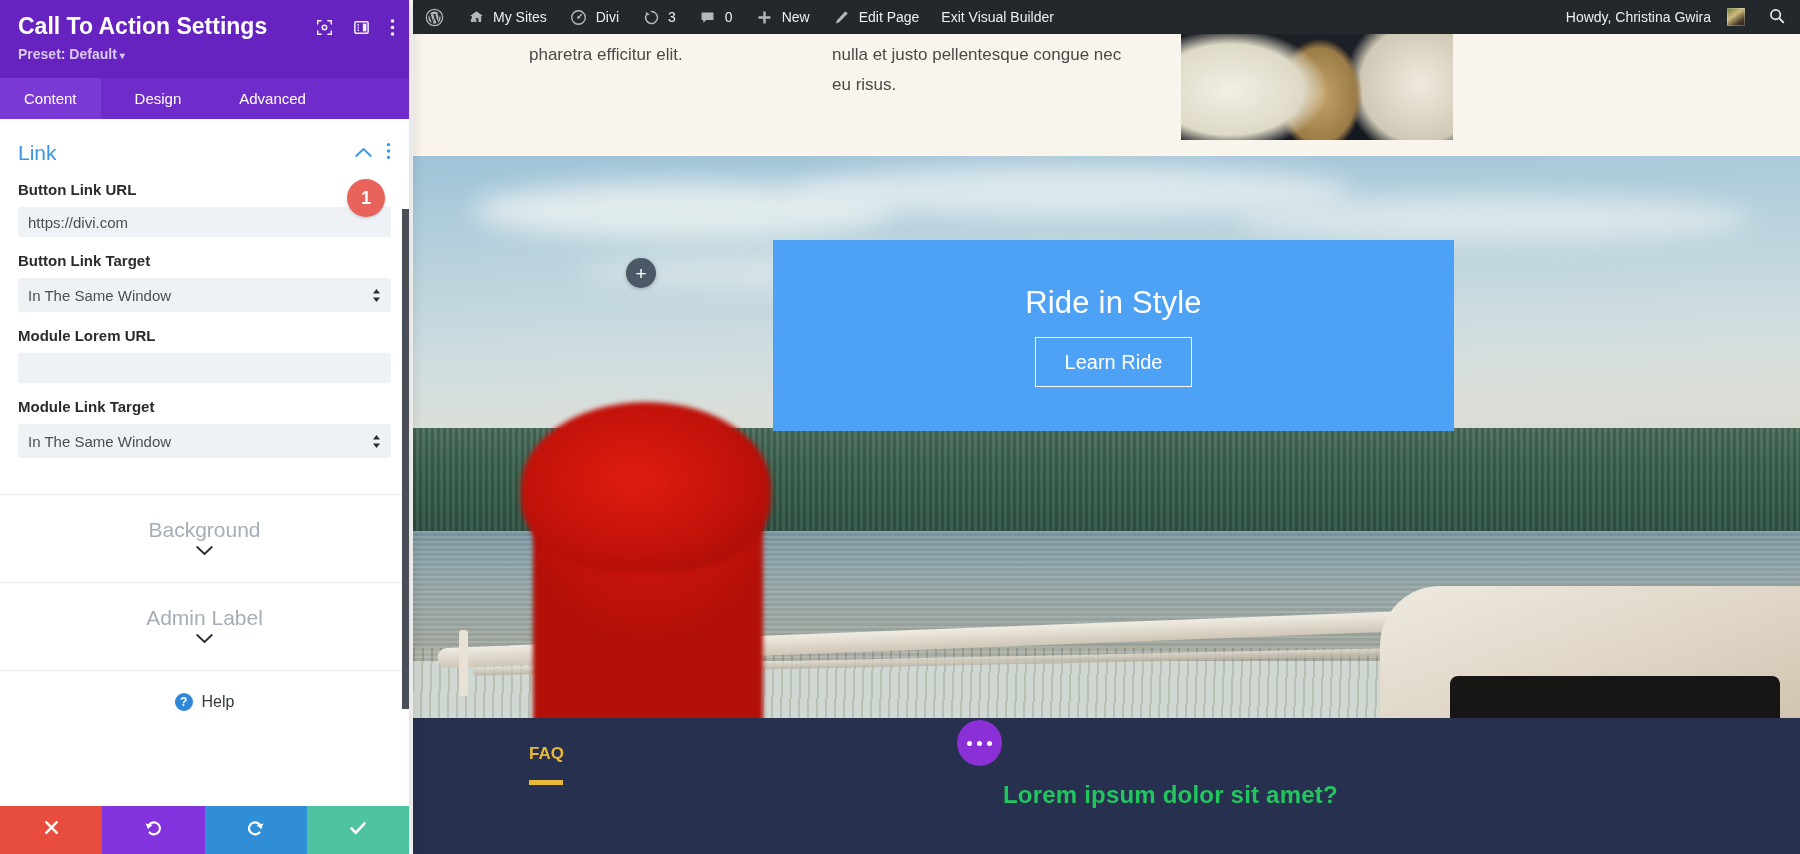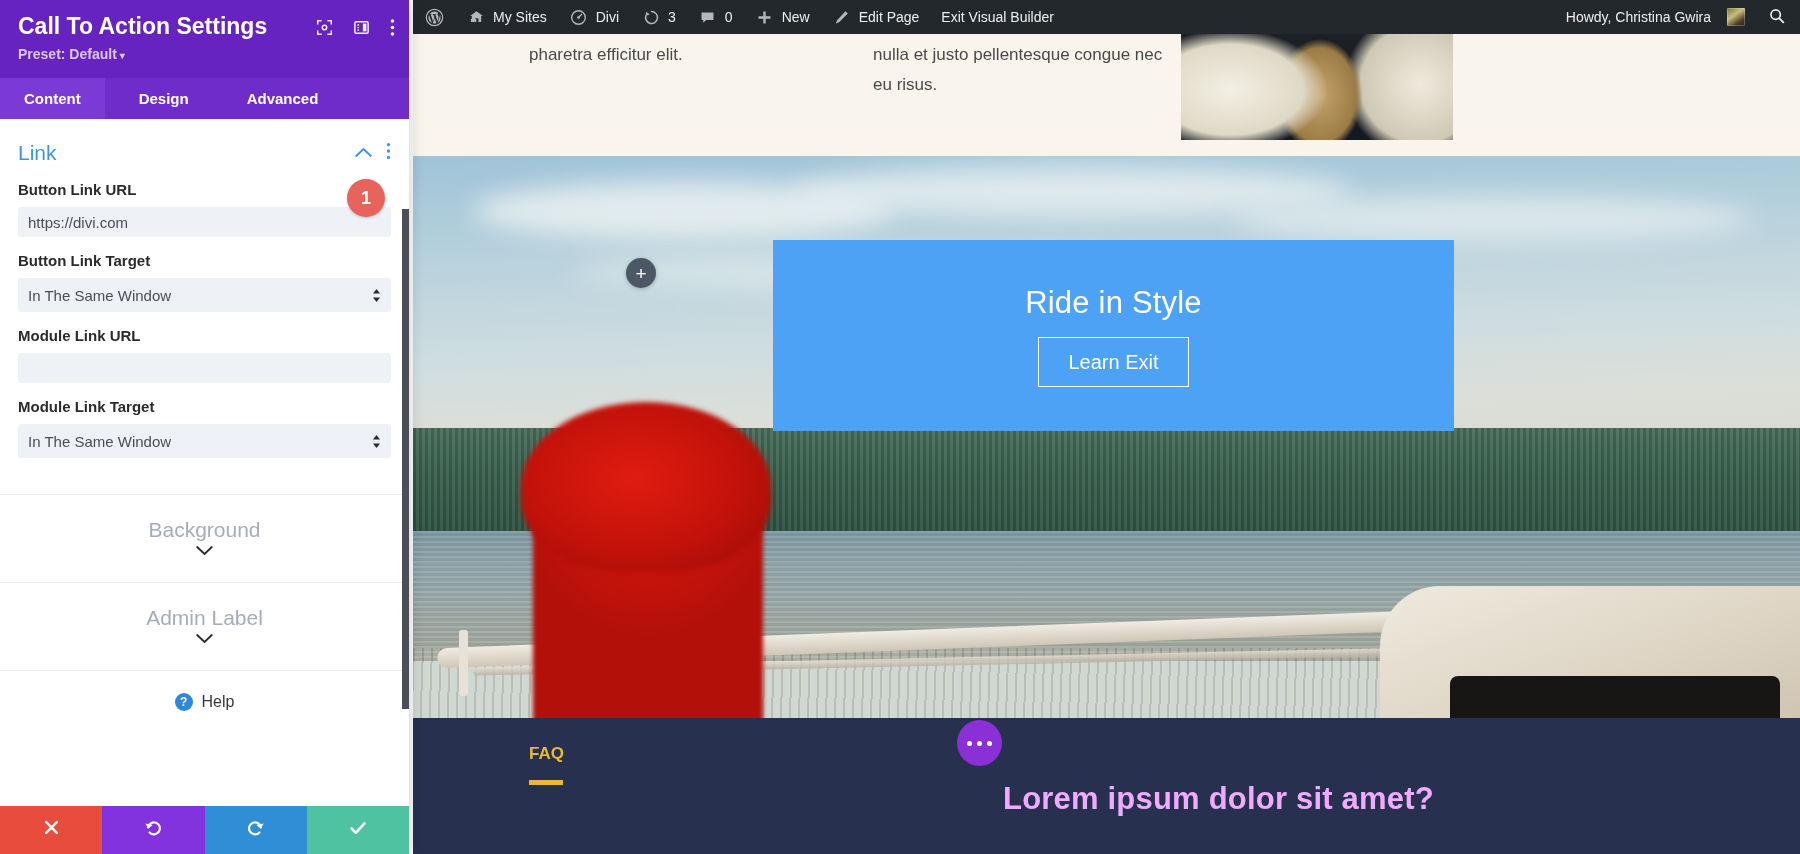--- a/index.html
+++ b/index.html
@@ -26,21 +26,21 @@
     background:linear-gradient(145deg,#6d7a3a 0%,#cdbb7c 40%,#4a3b2a 75%,#2b2118 100%);
     box-shadow:inset 0 0 0 1px rgba(255,255,255,.25);}
   .searchbox{padding:0 14px 0 12px;display:flex;align-items:center;}
 
   
   .canvas{position:absolute;left:413px;top:34px;width:1387px;height:820px;overflow:hidden;
      background:#faf5ec;z-index:5;}
   .sec-top{position:absolute;left:0;top:0;width:100%;height:124px;background:#faf5ec;}
   .col-text{position:absolute;font-size:17px;color:#4a4a4a;line-height:1.75;}
   .col-a{left:116px;top:6px;width:300px;}
-  .col-b{left:460px;top:6px;width:300px;}
+  .col-b{left:419px;top:6px;width:300px;}
   .top-img{position:absolute;left:768px;top:-6px;width:272px;height:112px;
     background:
       radial-gradient(ellipse 60% 90% at 18% 55%, #f2efe4 0%, #ded9c6 45%, rgba(0,0,0,0) 60%),
       radial-gradient(ellipse 22% 70% at 51% 60%, #c5a46a 0%, #9c7c46 60%, rgba(0,0,0,0) 72%),
       radial-gradient(ellipse 40% 95% at 88% 50%, #efeadd 0%, #cfc8b5 55%, rgba(0,0,0,0) 70%),
       linear-gradient(180deg,#1d2026 0%, #141820 100%);
   }
 
   
   .sec-hero{position:absolute;left:0;top:122px;width:100%;height:562px;overflow:hidden;}
@@ -97,35 +97,35 @@
      background:#4c5866;display:flex;align-items:center;justify-content:center;
      color:#fff;font-size:19px;line-height:1;box-shadow:0 1px 4px rgba(0,0,0,.25);}
 
   
   .sec-faq{position:absolute;left:0;top:684px;width:100%;height:136px;background:#27304f;}
   .faq-label{position:absolute;left:116px;top:26px;color:#e8b838;font-size:17px;font-weight:700;}
   .faq-line{position:absolute;left:116px;top:62px;width:34px;height:5px;background:#e8b838;}
   .dots-circle{position:absolute;left:544px;top:2px;width:45px;height:46px;border-radius:50%;
      background:#8b2fd6;display:flex;align-items:center;justify-content:center;gap:5px;}
   .dots-circle span{width:5px;height:5px;border-radius:50%;background:#fff;display:block;}
-  .faq-q{position:absolute;left:590px;top:63px;color:#f0abfc;font-size:31px;font-weight:700;
+  .faq-q{position:absolute;left:590px;top:63px;color:#22c55e;font-size:24px;font-weight:700;
      letter-spacing:.2px;}
 
   
   .panel{position:absolute;left:0;top:0;width:409px;height:854px;background:#fff;z-index:40;
      box-shadow:0 0 14px rgba(0,0,0,.22);display:flex;flex-direction:column;}
   .panel-head{background:#6623c0;padding:14px 18px 0 18px;height:78px;box-sizing:border-box;position:relative;}
   .panel-title{color:#fff;font-size:23px;font-weight:700;line-height:1.1;margin:0;}
   .panel-preset{color:#dcc9f3;font-size:14px;font-weight:700;margin-top:7px;display:inline-block;}
   .caret{font-size:10px;margin-left:3px;}
   .head-icons{position:absolute;right:14px;top:18px;display:flex;align-items:center;gap:20px;}
   .hi{color:#fff;opacity:.95;display:flex;align-items:center;justify-content:center;}
   .tabs{display:flex;background:#6f2cca;height:41px;}
   .tab{flex:0 0 auto;display:flex;align-items:center;justify-content:center;
-     color:#fff;font-size:15px;font-weight:700;padding:0 24px;height:41px;}
+     color:#fff;font-size:15px;font-weight:400;padding:0 24px;height:41px;}
   .tab.active{background:#7b3ad6;}
   .tab.t2{padding-left:34px;padding-right:34px;}
   .panel-body{flex:1;overflow:hidden;position:relative;background:#fff;border-radius:25px;}
   .sect-head{display:flex;align-items:center;justify-content:space-between;
      padding:22px 18px 16px 18px;}
   .sect-title{font-size:21px;color:#3b97e3;font-weight:400;}
   .sect-title.muted{color:#a5adb8;}
   .sect-actions{display:flex;align-items:center;gap:14px;color:#3b97e3;}
   .field{padding:0 18px 0 18px;margin-bottom:15px;position:relative;}
   .flabel{font-size:15px;color:#2b2b2b;font-weight:700;margin-bottom:9px;}
@@ -192,21 +192,21 @@
       <div class="cabinwin"></div>
       <div class="person"></div>
       <div class="hood"></div>
 
       <div class="plus-btn">
         <span>+</span>
       </div>
 
       <div class="cta">
         <div class="cta-title">Ride in Style</div>
-        <div class="cta-btn">Learn Exit</div>
+        <div class="cta-btn">Learn Ride</div>
       </div>
     </div>
 
     <div class="sec-faq">
       <div class="faq-label">FAQ</div>
       <div class="faq-line"></div>
       <div class="dots-circle">
         <span></span>
           <span></span>
           <span></span>
@@ -380,21 +380,21 @@
           <span class="spin">
             <svg width="9" height="15" viewBox="0 0 9 15">
                 <path d="M4.5 1 8 5.4H1z" fill="#2b2b2b"></path>
                 <path d="M4.5 14 8 9.6H1z" fill="#2b2b2b"></path>
               </svg>
           </span>
         </div>
       </div>
 
       <div class="field">
-        <div class="flabel">Module Link URL</div>
+        <div class="flabel">Module Lorem URL</div>
         <div class="finput">
           <span></span>
         </div>
       </div>
 
       <div class="field" style="margin-bottom:36px;">
         <div class="flabel">Module Link Target</div>
         <div class="fselect">
           <span>In The Same Window</span>
           <span class="spin">

